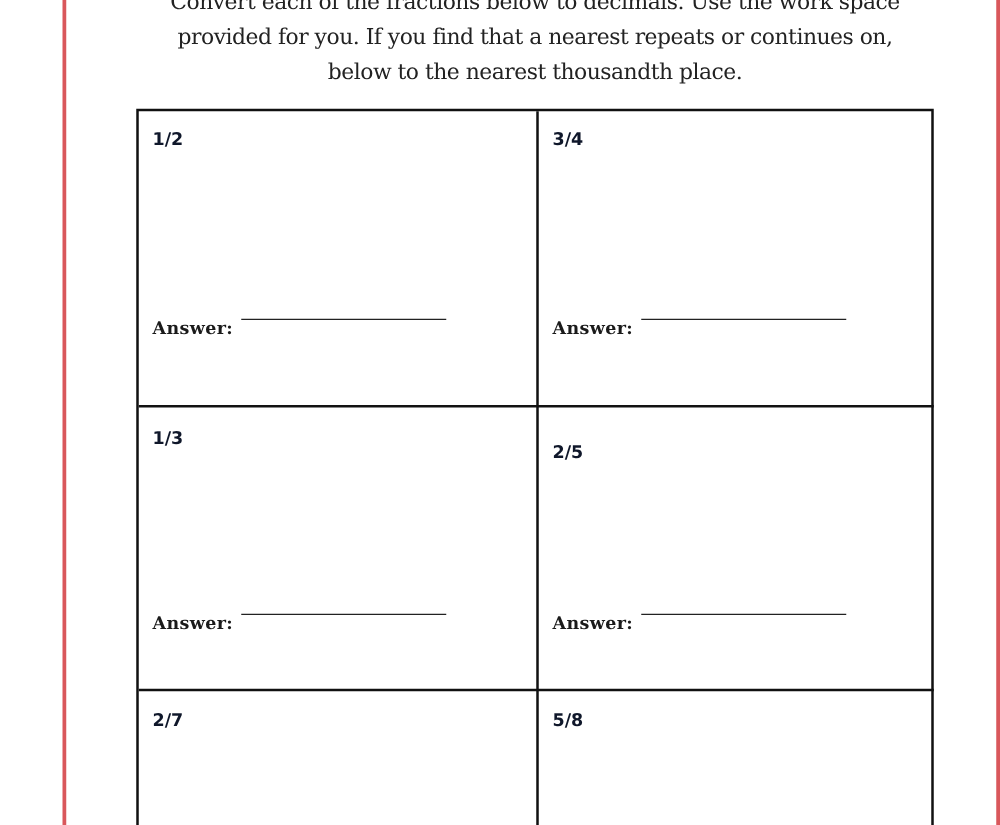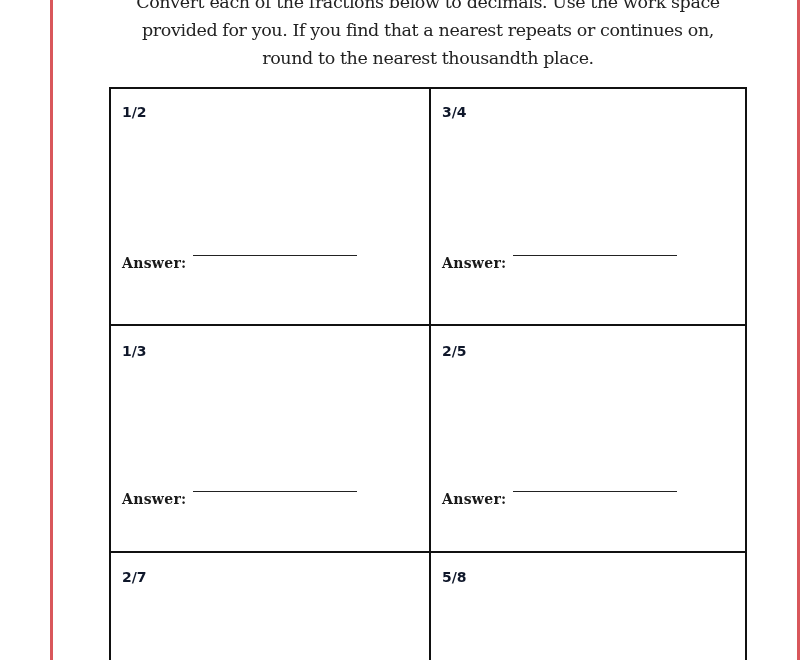--- a/index.html
+++ b/index.html
@@ -105,21 +105,21 @@
 </head>
 <body>
 
 <div class="page">
   <div class="red-frame-left"></div>
   <div class="red-frame-right"></div>
 
   <div class="instructions">
     <div>Convert each of the fractions below to decimals. Use the work space</div>
     <div>provided for you. If you find that a nearest repeats or continues on,</div>
-    <div>round to the nearest thousandth place.</div>
+    <div>below to the nearest thousandth place.</div>
   </div>
 
   <div class="grid">
     <div class="v-divider"></div>
     <div class="h-divider" style="top:235px;"></div>
     <div class="h-divider" style="top:462px;"></div>
 
     <div class="cell" style="left:0;top:0;width:318px;height:235px;">
       <div class="fraction" style="left:11px;top:15px;">1/2</div>
       <div class="answer-row" style="left:11px;top:166px;">
@@ -136,21 +136,21 @@
     </div>
 
     <div class="cell" style="left:0;top:237px;width:318px;height:282px;">
       <div class="fraction" style="left:11px;top:17px;">1/3</div>
       <div class="answer-row" style="left:11px;top:165px;">
         <span class="answer-label">Answer:</span>
         <span class="answer-line"></span>
       </div>
     </div>
     <div class="cell" style="left:320px;top:237px;width:316px;height:225px;">
-      <div class="fraction" style="left:11px;top:17px;">2/5</div>
+      <div class="fraction" style="left:11px;top:28px;">2/5</div>
       <div class="answer-row" style="left:11px;top:165px;">
         <span class="answer-label">Answer:</span>
         <span class="answer-line"></span>
       </div>
     </div>
 
     <div class="cell" style="left:0;top:464px;width:318px;height:136px;">
       <div class="fraction" style="left:11px;top:16px;">2/7</div>
     </div>
     <div class="cell" style="left:320px;top:464px;width:316px;height:136px;">

